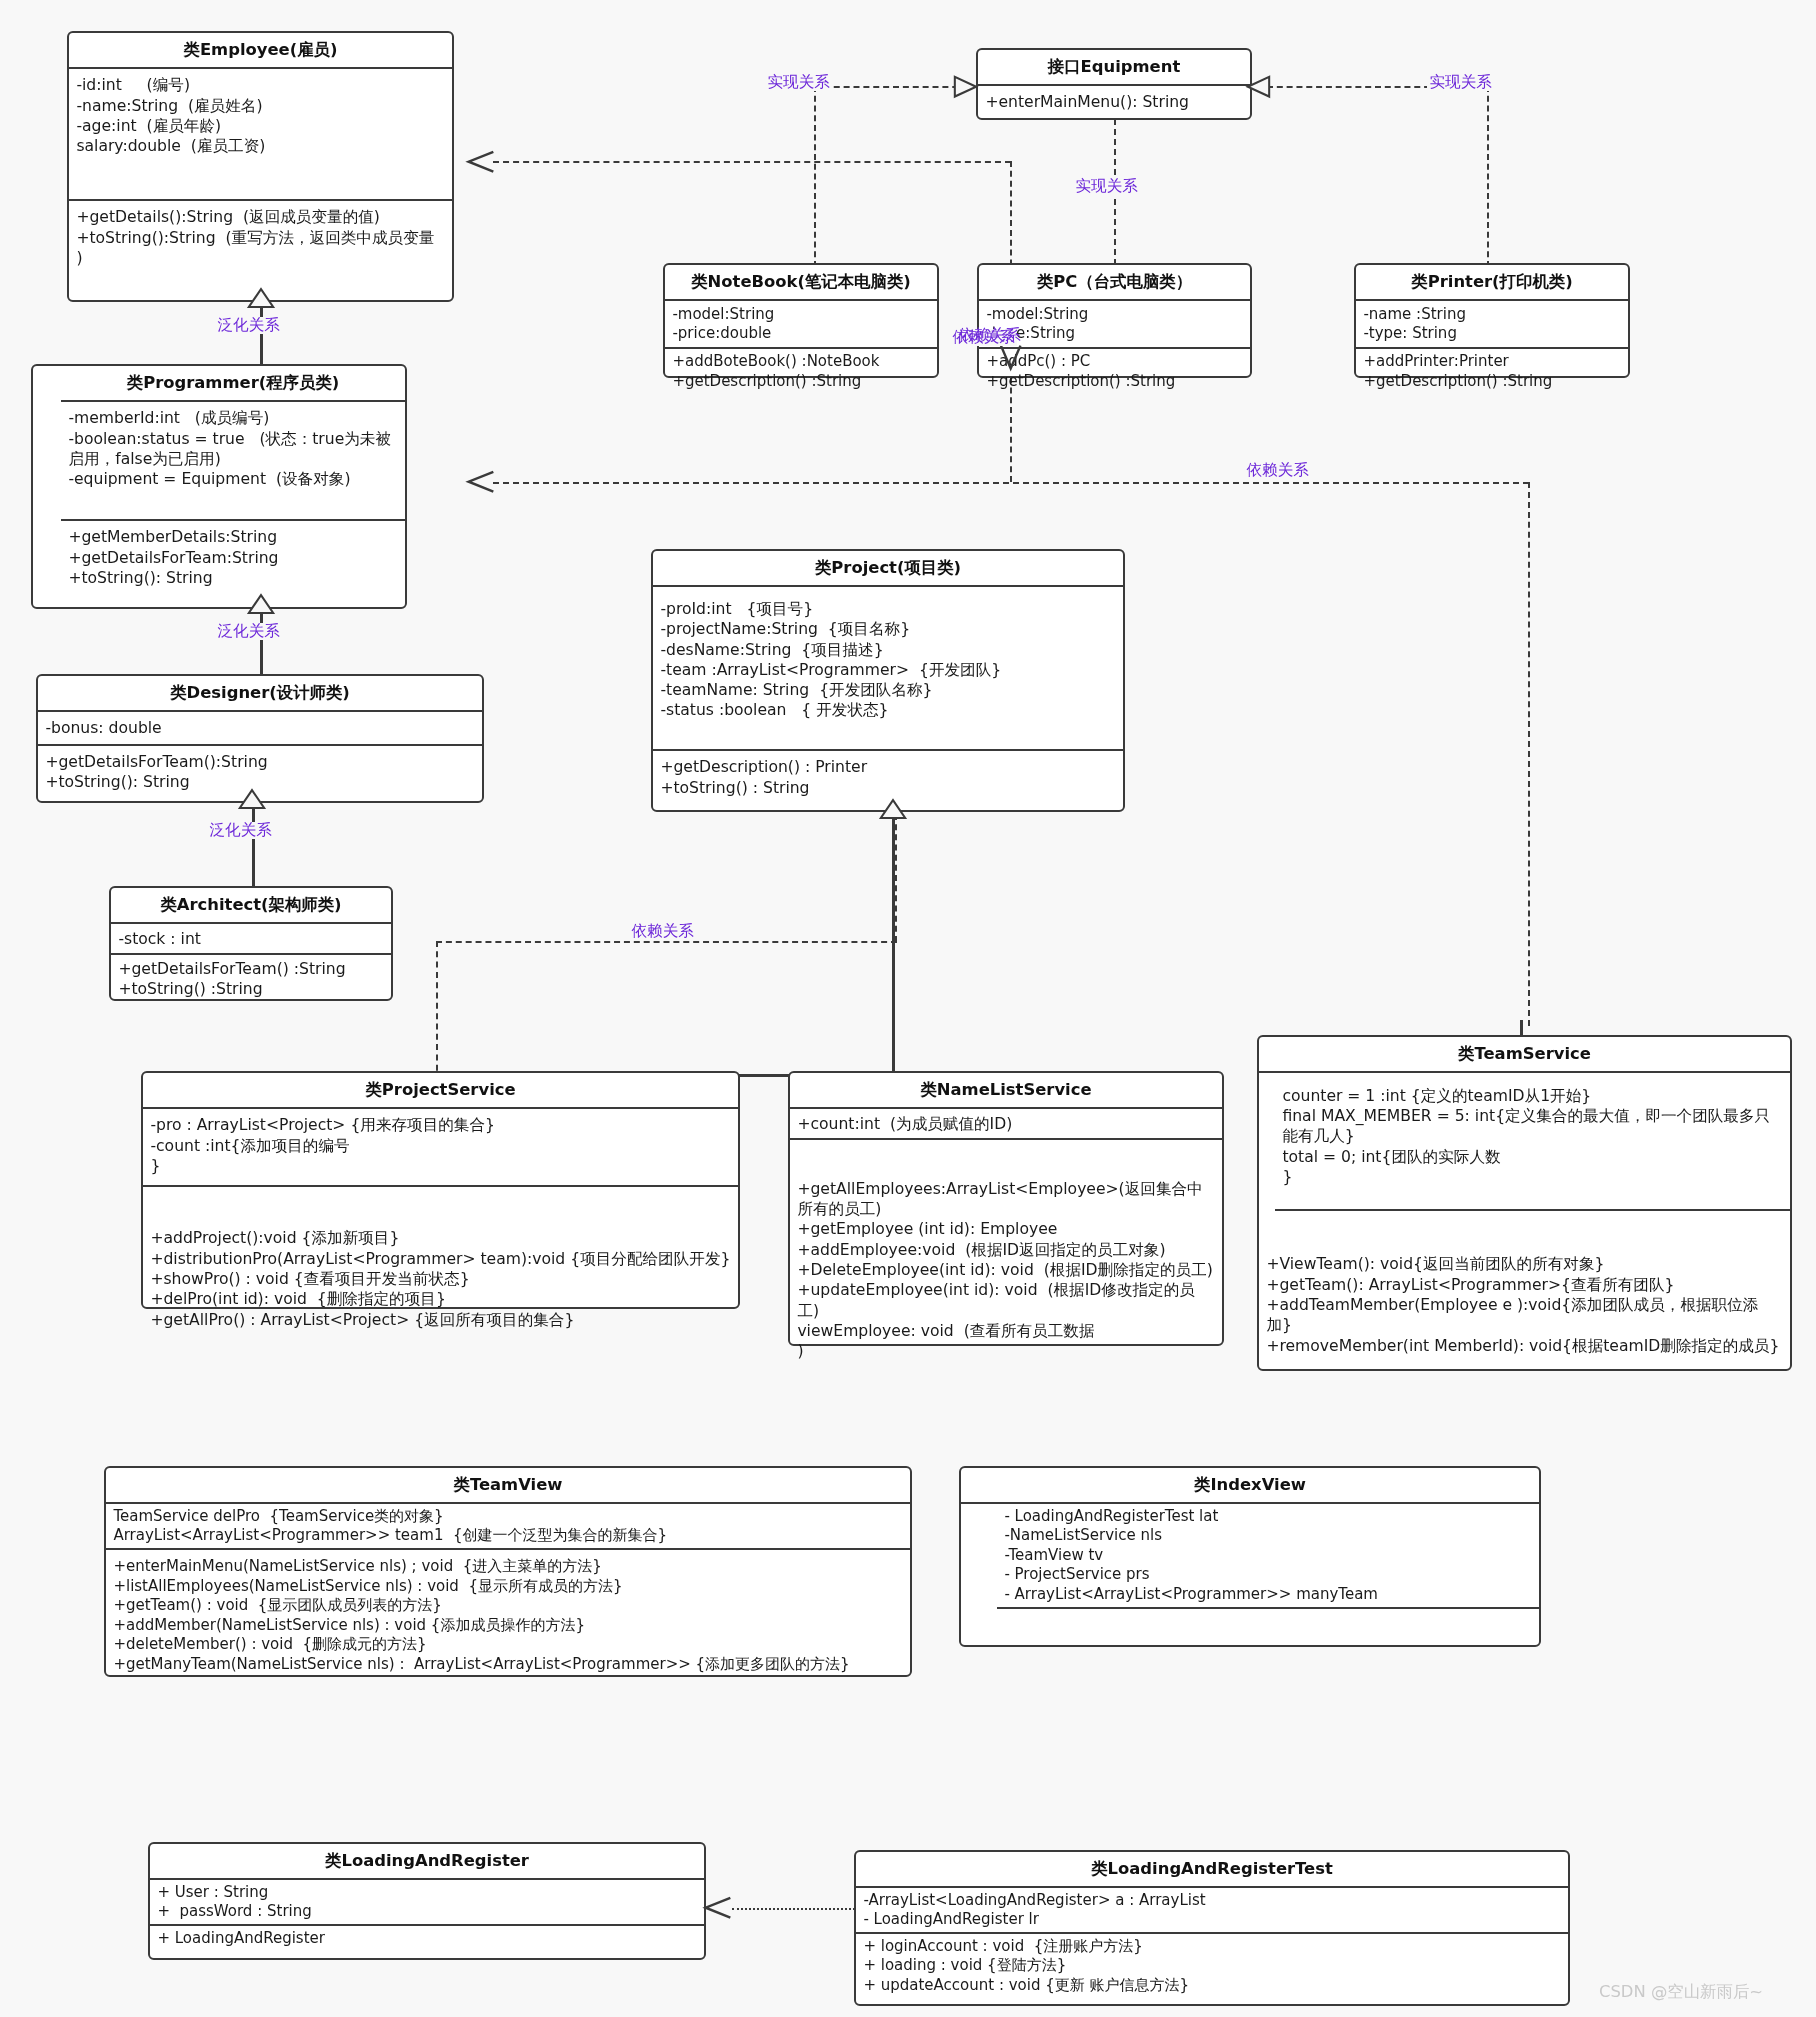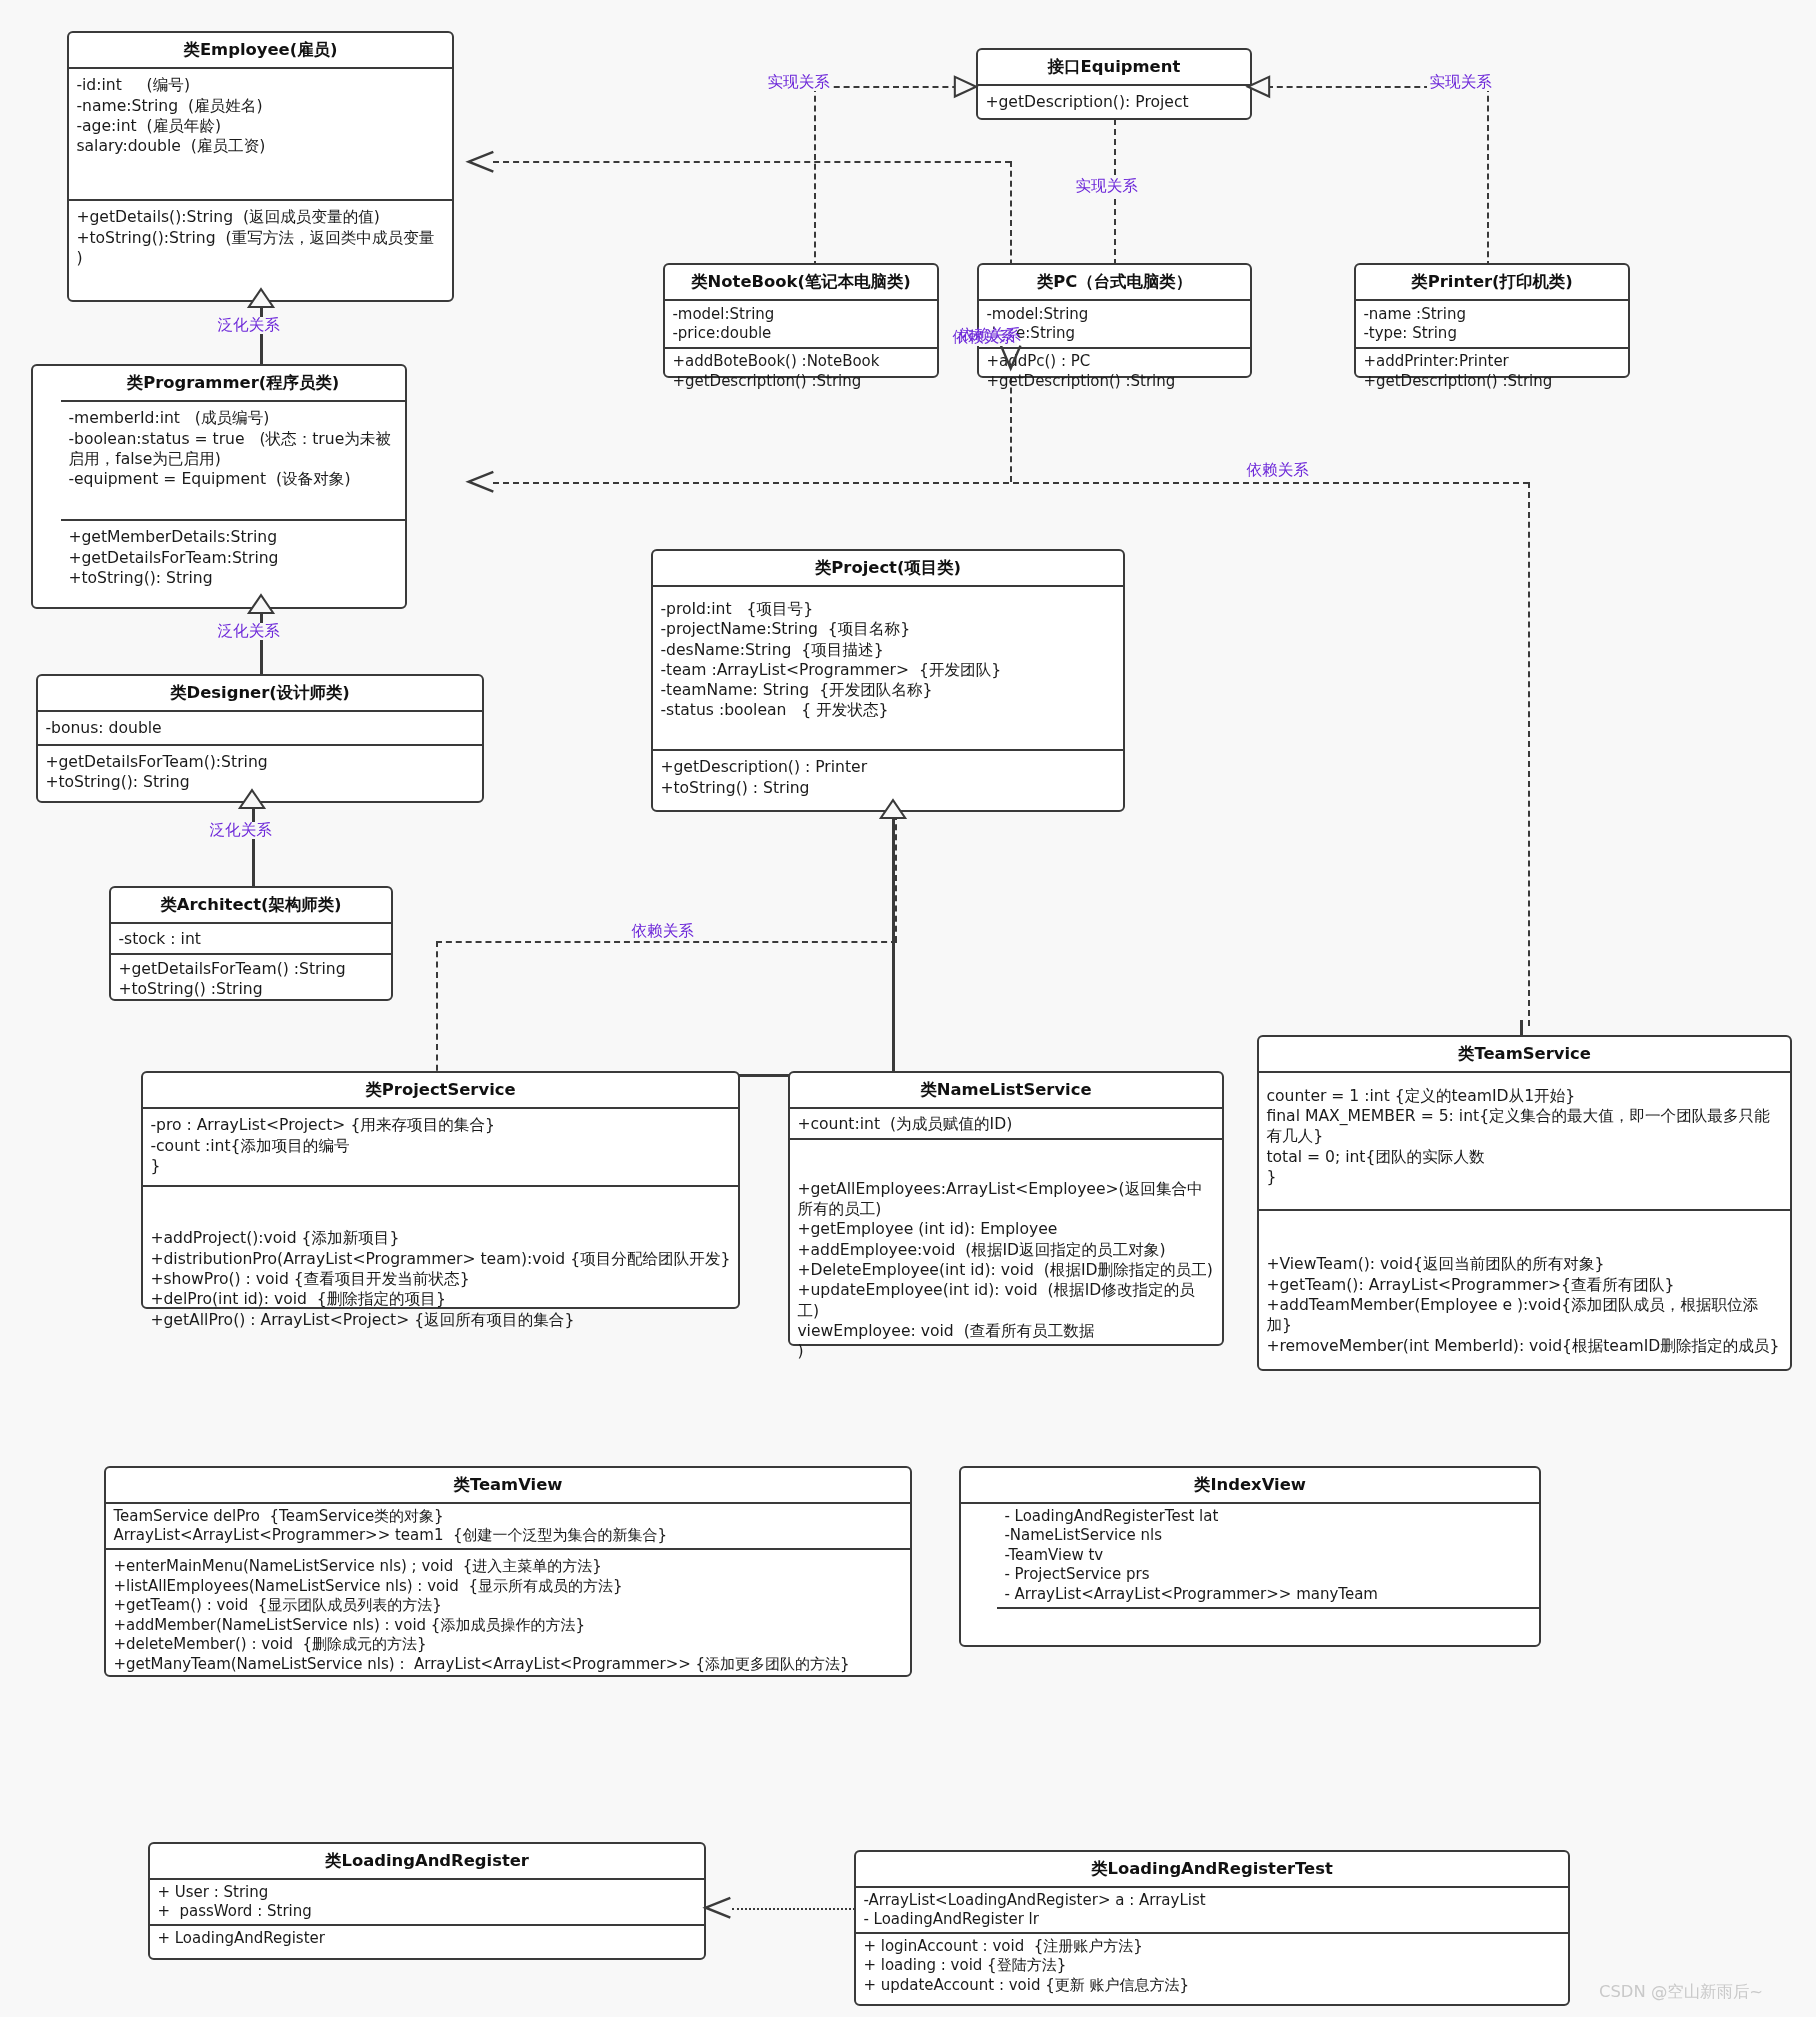--- a/index.html
+++ b/index.html
@@ -188,21 +188,21 @@
     <div class="sect methods">
       <div class="row">+getDetails():String  (返回成员变量的值)</div>
       <div class="row">+toString():String  (重写方法，返回类中成员变量
 )</div>
     </div>
   </div>
 
   <div class="uml" style="left:976px;top:48px;width:276px;height:72px;">
     <div class="hdr">接口Equipment</div>
     <div class="sect methods">
-      <div class="row">+getDescription(): Project</div>
+      <div class="row">+enterMainMenu(): String</div>
     </div>
   </div>
 
   <div class="uml" style="left:663px;top:263px;width:276px;height:115px;">
     <div class="hdr">类NoteBook(笔记本电脑类)</div>
     <div class="sect attrs small" style="padding:3.3px 7.4px;">
       <div class="row">-model:String</div>
       <div class="row">-price:double</div>
     </div>
     <div class="sect methods small" style="padding:3.3px 7.4px;">
@@ -314,21 +314,21 @@
       <div class="row">+addEmployee:void  (根据ID返回指定的员工对象)</div>
       <div class="row">+DeleteEmployee(int id): void  (根据ID删除指定的员工)</div>
       <div class="row">+updateEmployee(int id): void  (根据ID修改指定的员工)</div>
       <div class="row">viewEmployee: void  (查看所有员工数据
 )</div>
     </div>
   </div>
 
   <div class="uml" style="left:1257px;top:1035px;width:535px;height:336px;">
     <div class="hdr">类TeamService</div>
-    <div class="sect attrs" style="height:138px;padding-top:12.3px;">
+    <div class="sect attrs" style="height:138px;padding-top:12.3px;margin-left:16px;">
       <div class="row">counter = 1 :int {定义的teamID从1开始}</div>
       <div class="row">final MAX_MEMBER = 5: int{定义集合的最大值，即一个团队最多只能有几人}</div>
       <div class="row">total = 0; int{团队的实际人数
 }</div>
     </div>
     <div class="sect methods" style="padding-top:43px;">
       <div class="row">+ViewTeam(): void{返回当前团队的所有对象}</div>
       <div class="row">+getTeam(): ArrayList&lt;Programmer&gt;{查看所有团队}</div>
       <div class="row">+addTeamMember(Employee e ):void{添加团队成员，根据职位添加}</div>
       <div class="row">+removeMember(int MemberId): void{根据teamID删除指定的成员}</div>

